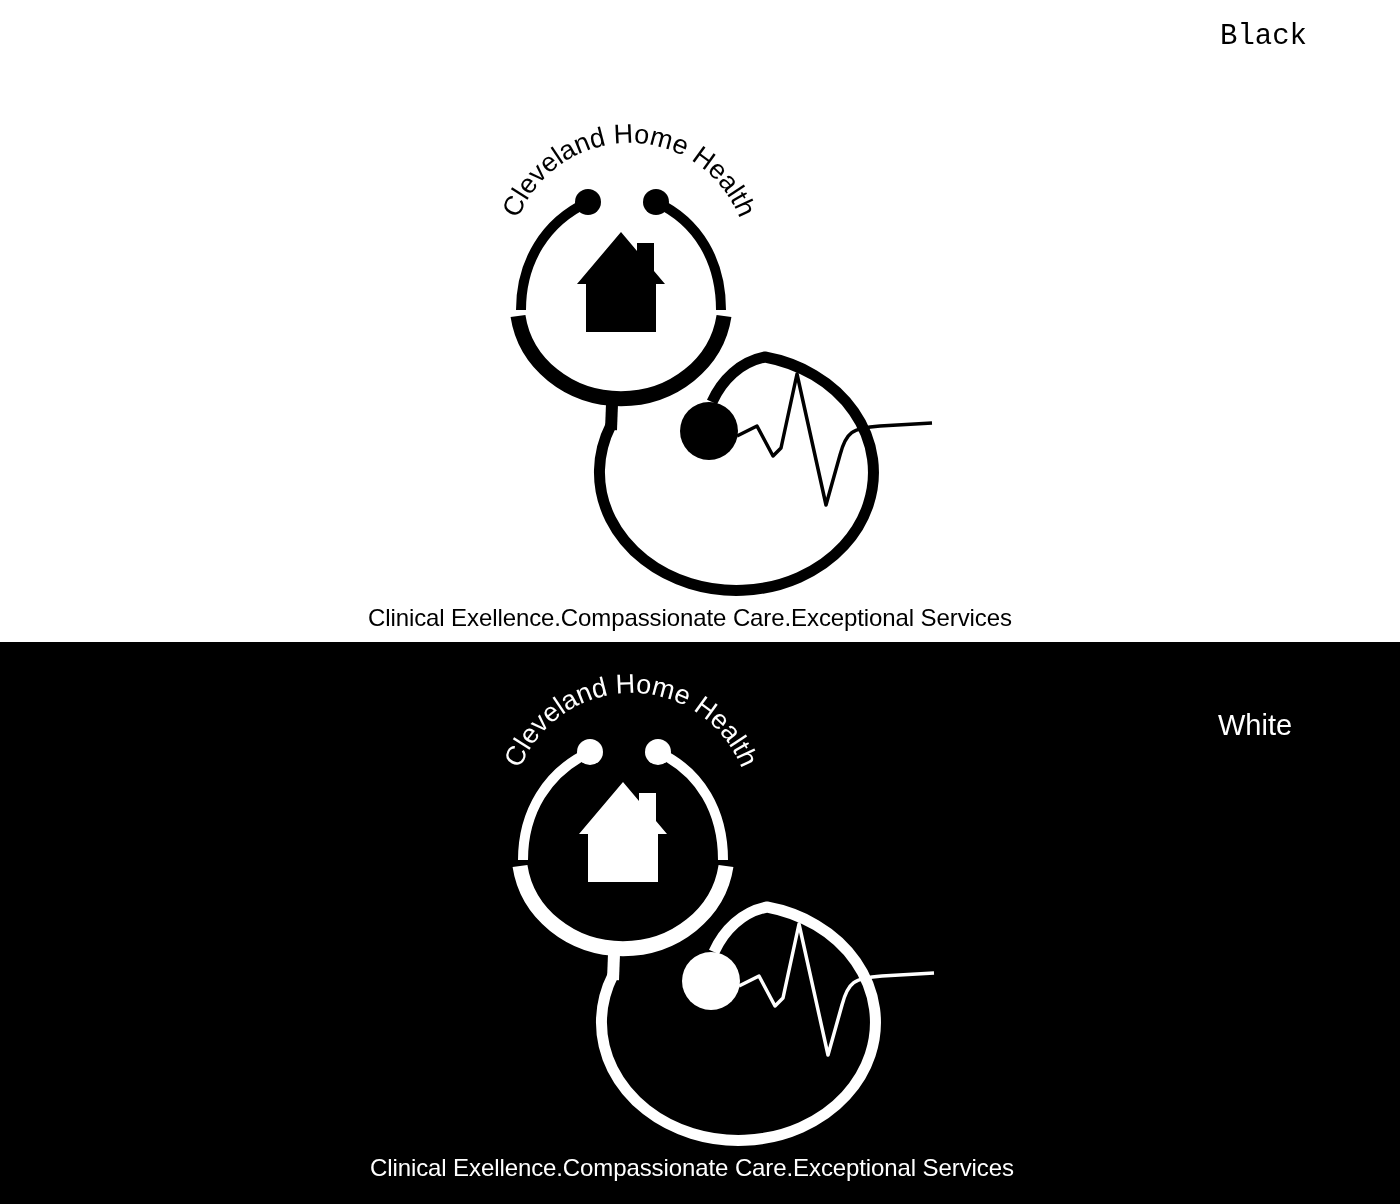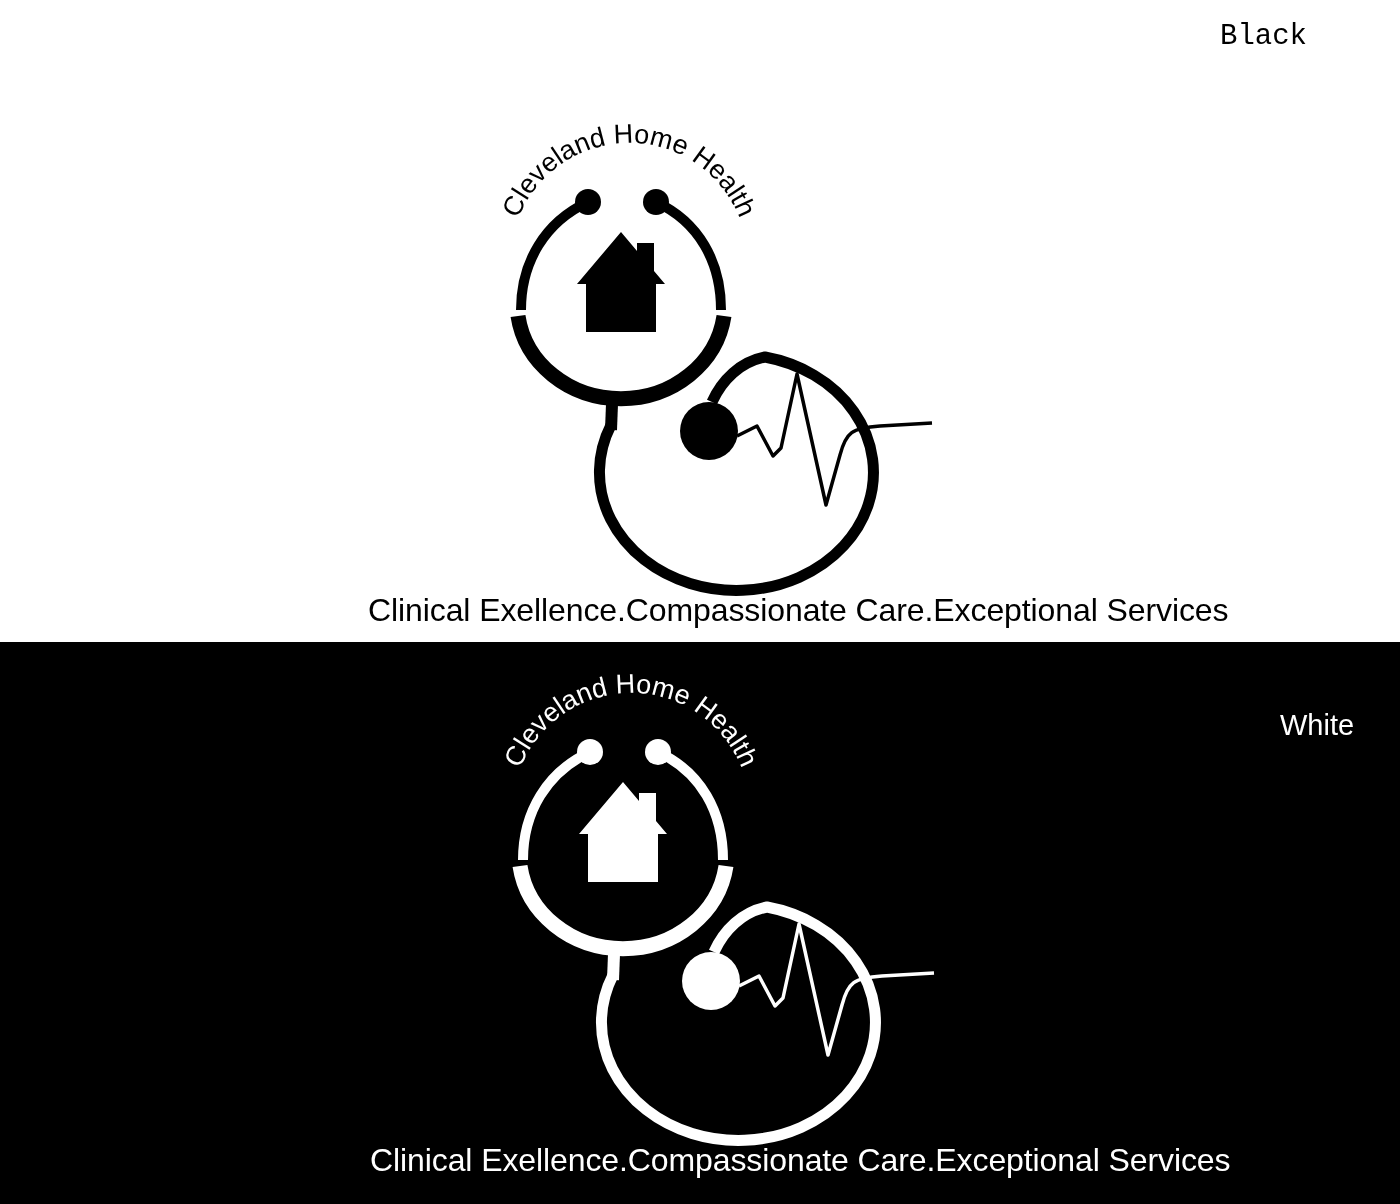--- a/index.html
+++ b/index.html
@@ -2,25 +2,25 @@
 <html><head>
 <meta charset="utf-8">
 <style>
   html, body { margin: 0; padding: 0; }
   body { width: 1400px; height: 1204px; position: relative; overflow: hidden; font-family: "Liberation Sans", sans-serif; }
   .panel { position: absolute; left: 0; width: 1400px; }
   .panel-top { top: 0; height: 642px; background: #ffffff; color: #000000; }
   .panel-bottom { top: 642px; height: 562px; background: #000000; color: #ffffff; }
   .variant-label { position: absolute; font-size: 29px; line-height: 1; }
   .panel-top .variant-label { top: 22px; left: 1220px; font-family: Liberation Mono, monospace; }
-  .panel-bottom .variant-label { top: 69px; left: 1280px; }
+  .panel-bottom .variant-label { top: 69px; left: 1218px; }
   .logo { position: absolute; left: 0; width: 1400px; height: 642px; }
   .panel-top .logo { top: 0; }
   .panel-bottom .logo { top: -92px; left: 2px; }
-  .tagline { position: absolute; font-size: 32px; line-height: 1; white-space: nowrap; letter-spacing: -0.1px; }
+  .tagline { position: absolute; font-size: 24px; line-height: 1; white-space: nowrap; letter-spacing: -0.1px; margin-top: 12px; }
   .panel-top .tagline { top: 594px; left: 368px; }
   .panel-bottom .tagline { top: 502px; left: 370px; }
   .arc-text { font-family: "Liberation Sans", sans-serif; font-size: 27px; }
 </style>
 </head>
 <body>
 
 <svg width="0" height="0" style="position:absolute">
   <defs>
     <path id="textArc" d="M 510 262 A 118 118 0 0 1 748 262"></path>

